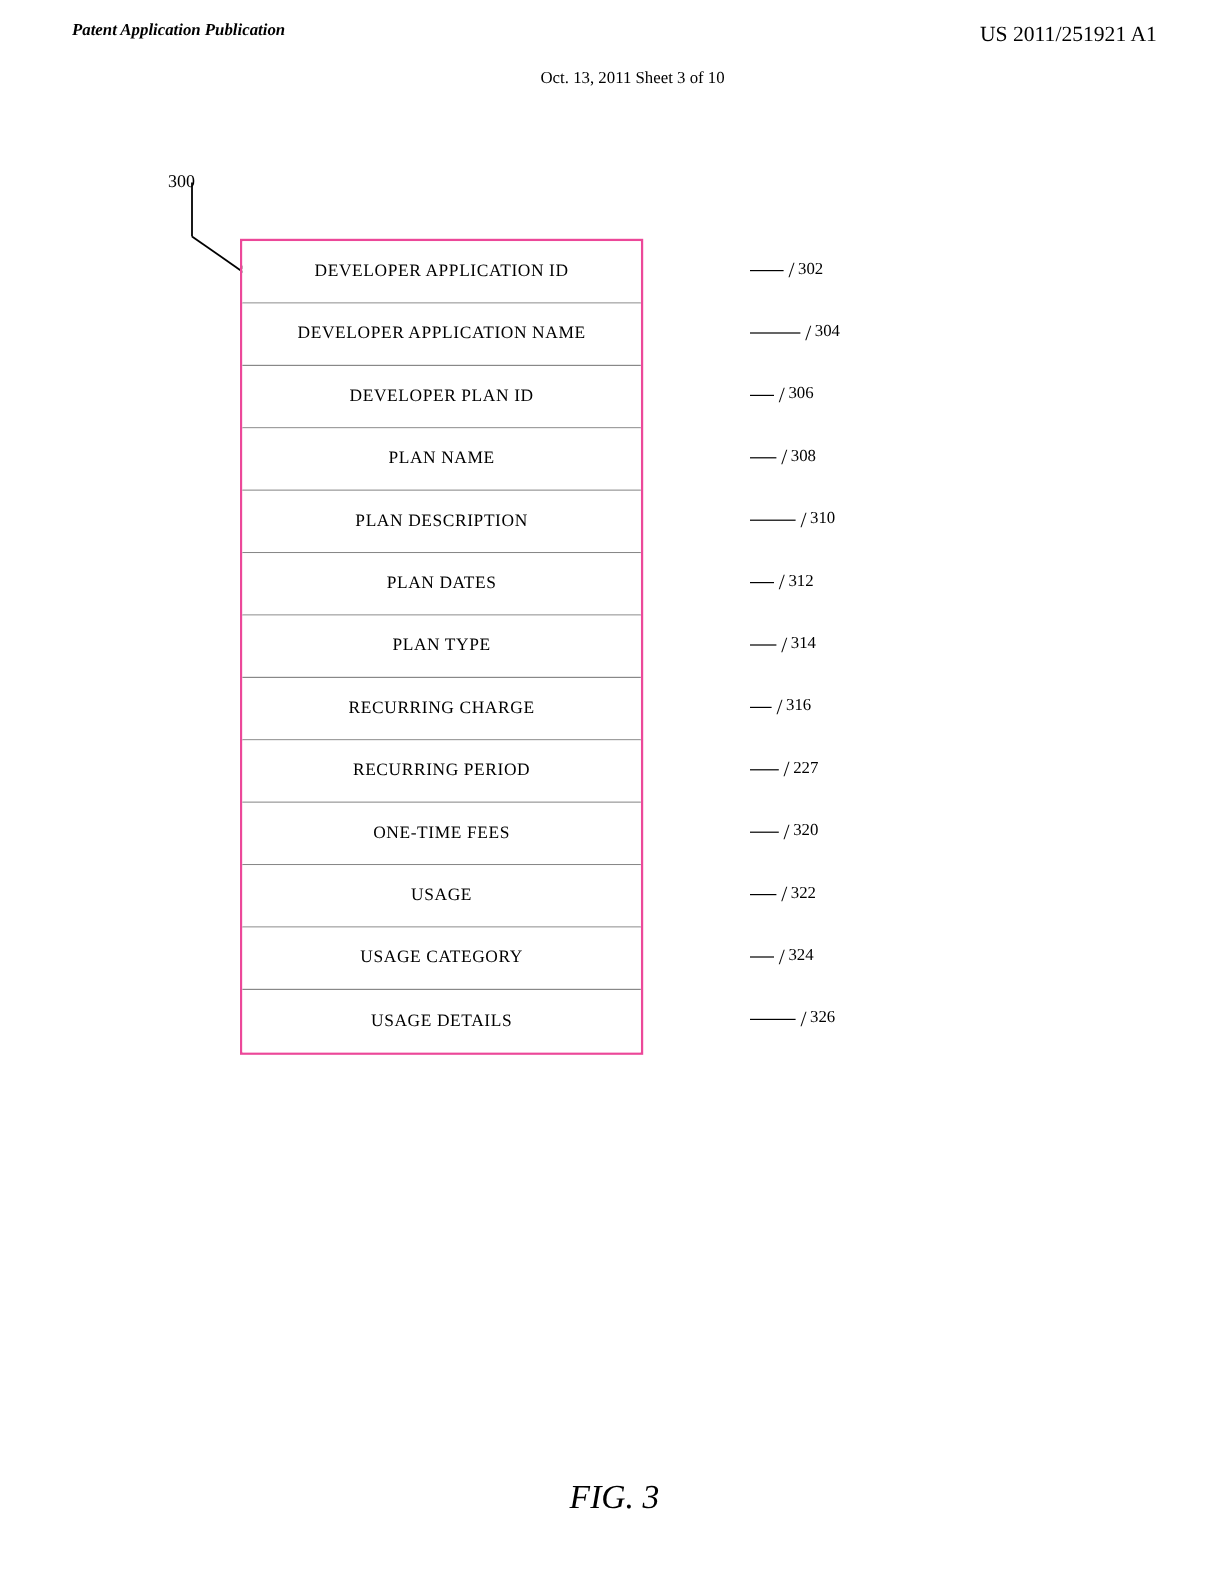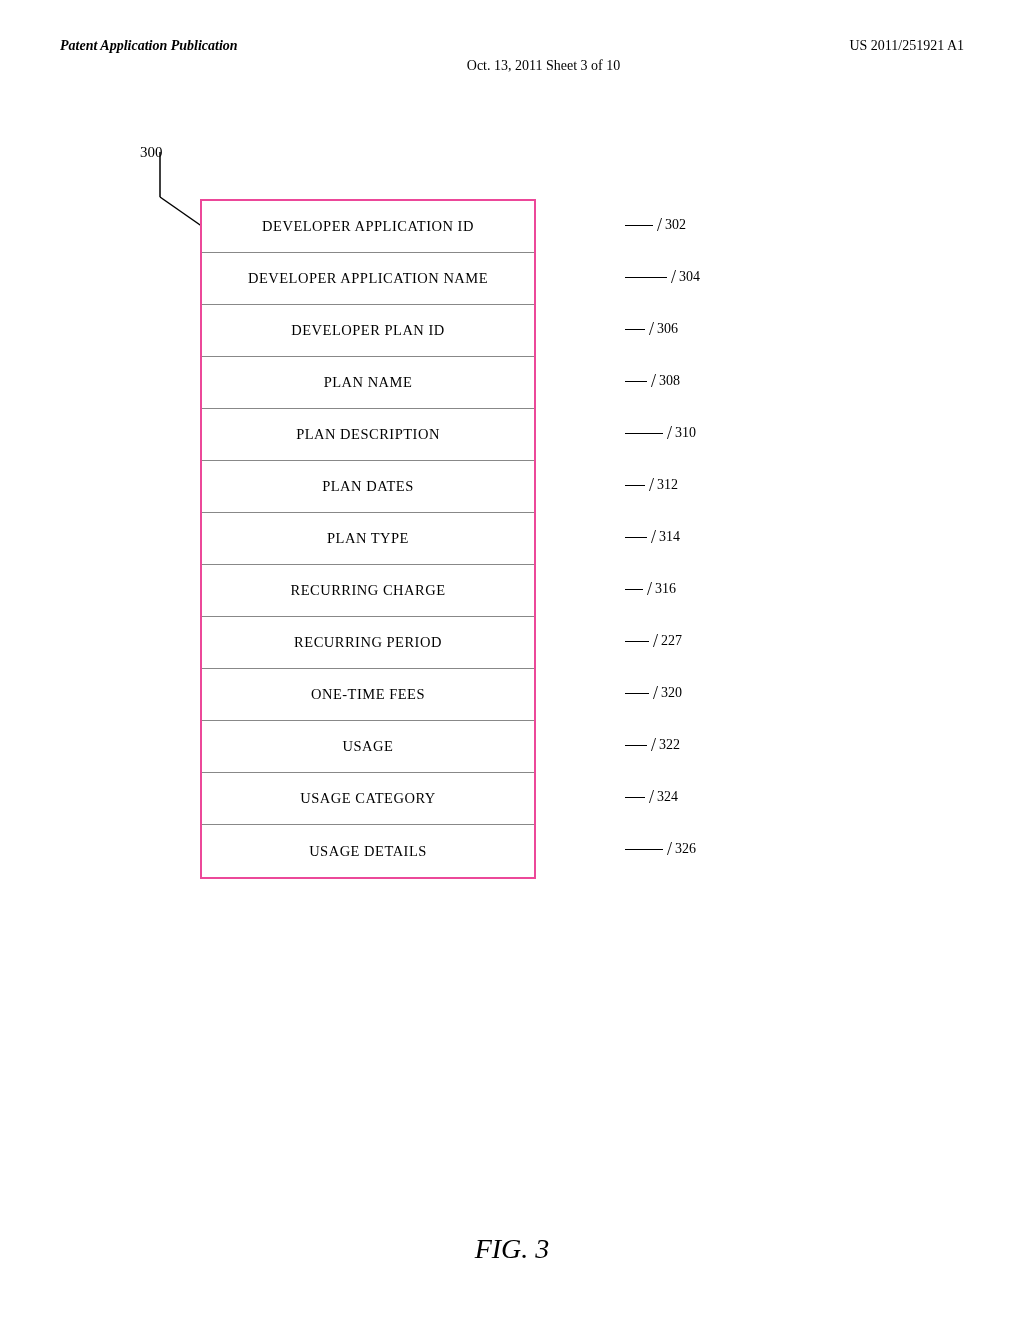--- a/index.html
+++ b/index.html
@@ -14,39 +14,39 @@
       width: 1024px;
       min-height: 1320px;
       position: relative;
       overflow-x: hidden;
     }
 
     
     .page-header {
       display: flex;
       justify-content: space-between;
-      align-items: center;
+      align-items: flex-start;
       padding: 18px 60px 10px 60px;
       border-bottom: none;
     }
 
     .header-left {
       font-size: 14px;
       font-weight: bold;
       font-style: italic;
     }
 
     .header-center {
       font-size: 14px;
       font-weight: normal;
       margin-top: 40px;
     }
 
     .header-right {
-      font-size: 14px;
+      font-size: 18px;
       font-weight: normal;
     }
 
     
     .main-content {
       display: flex;
       flex-direction: column;
       align-items: flex-end;
       padding: 40px 60px 0 60px;
       position: relative;

